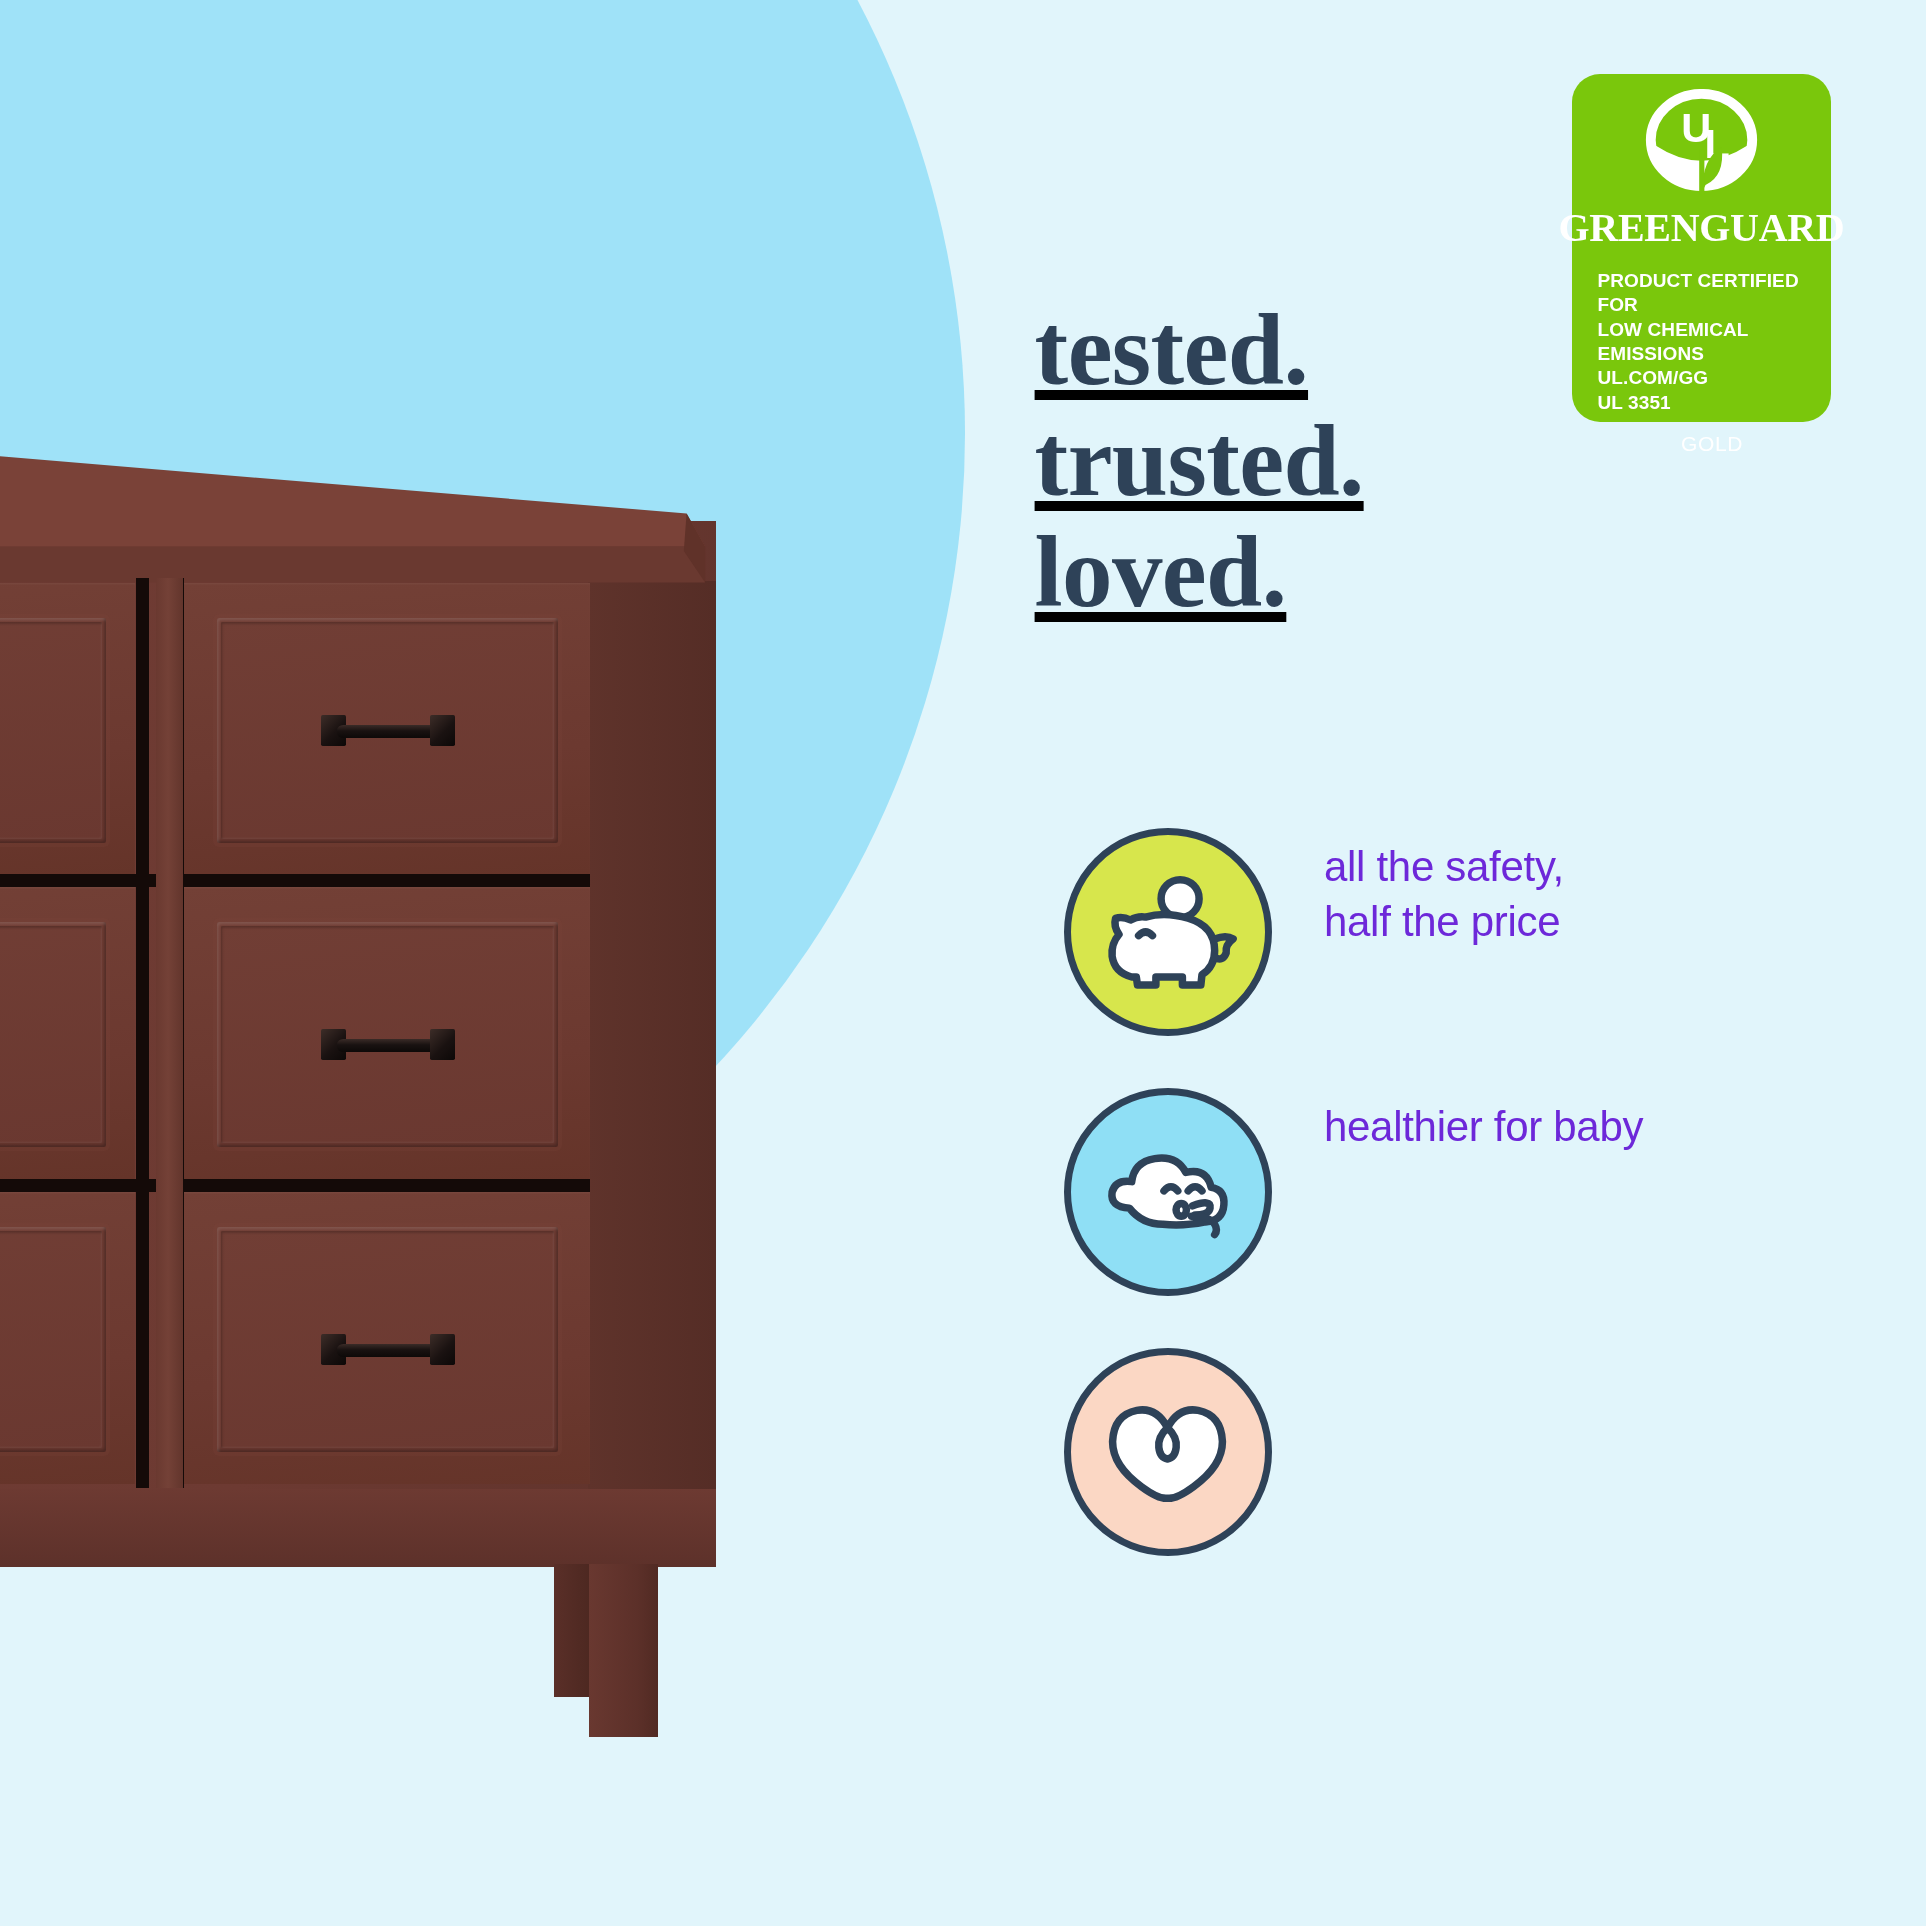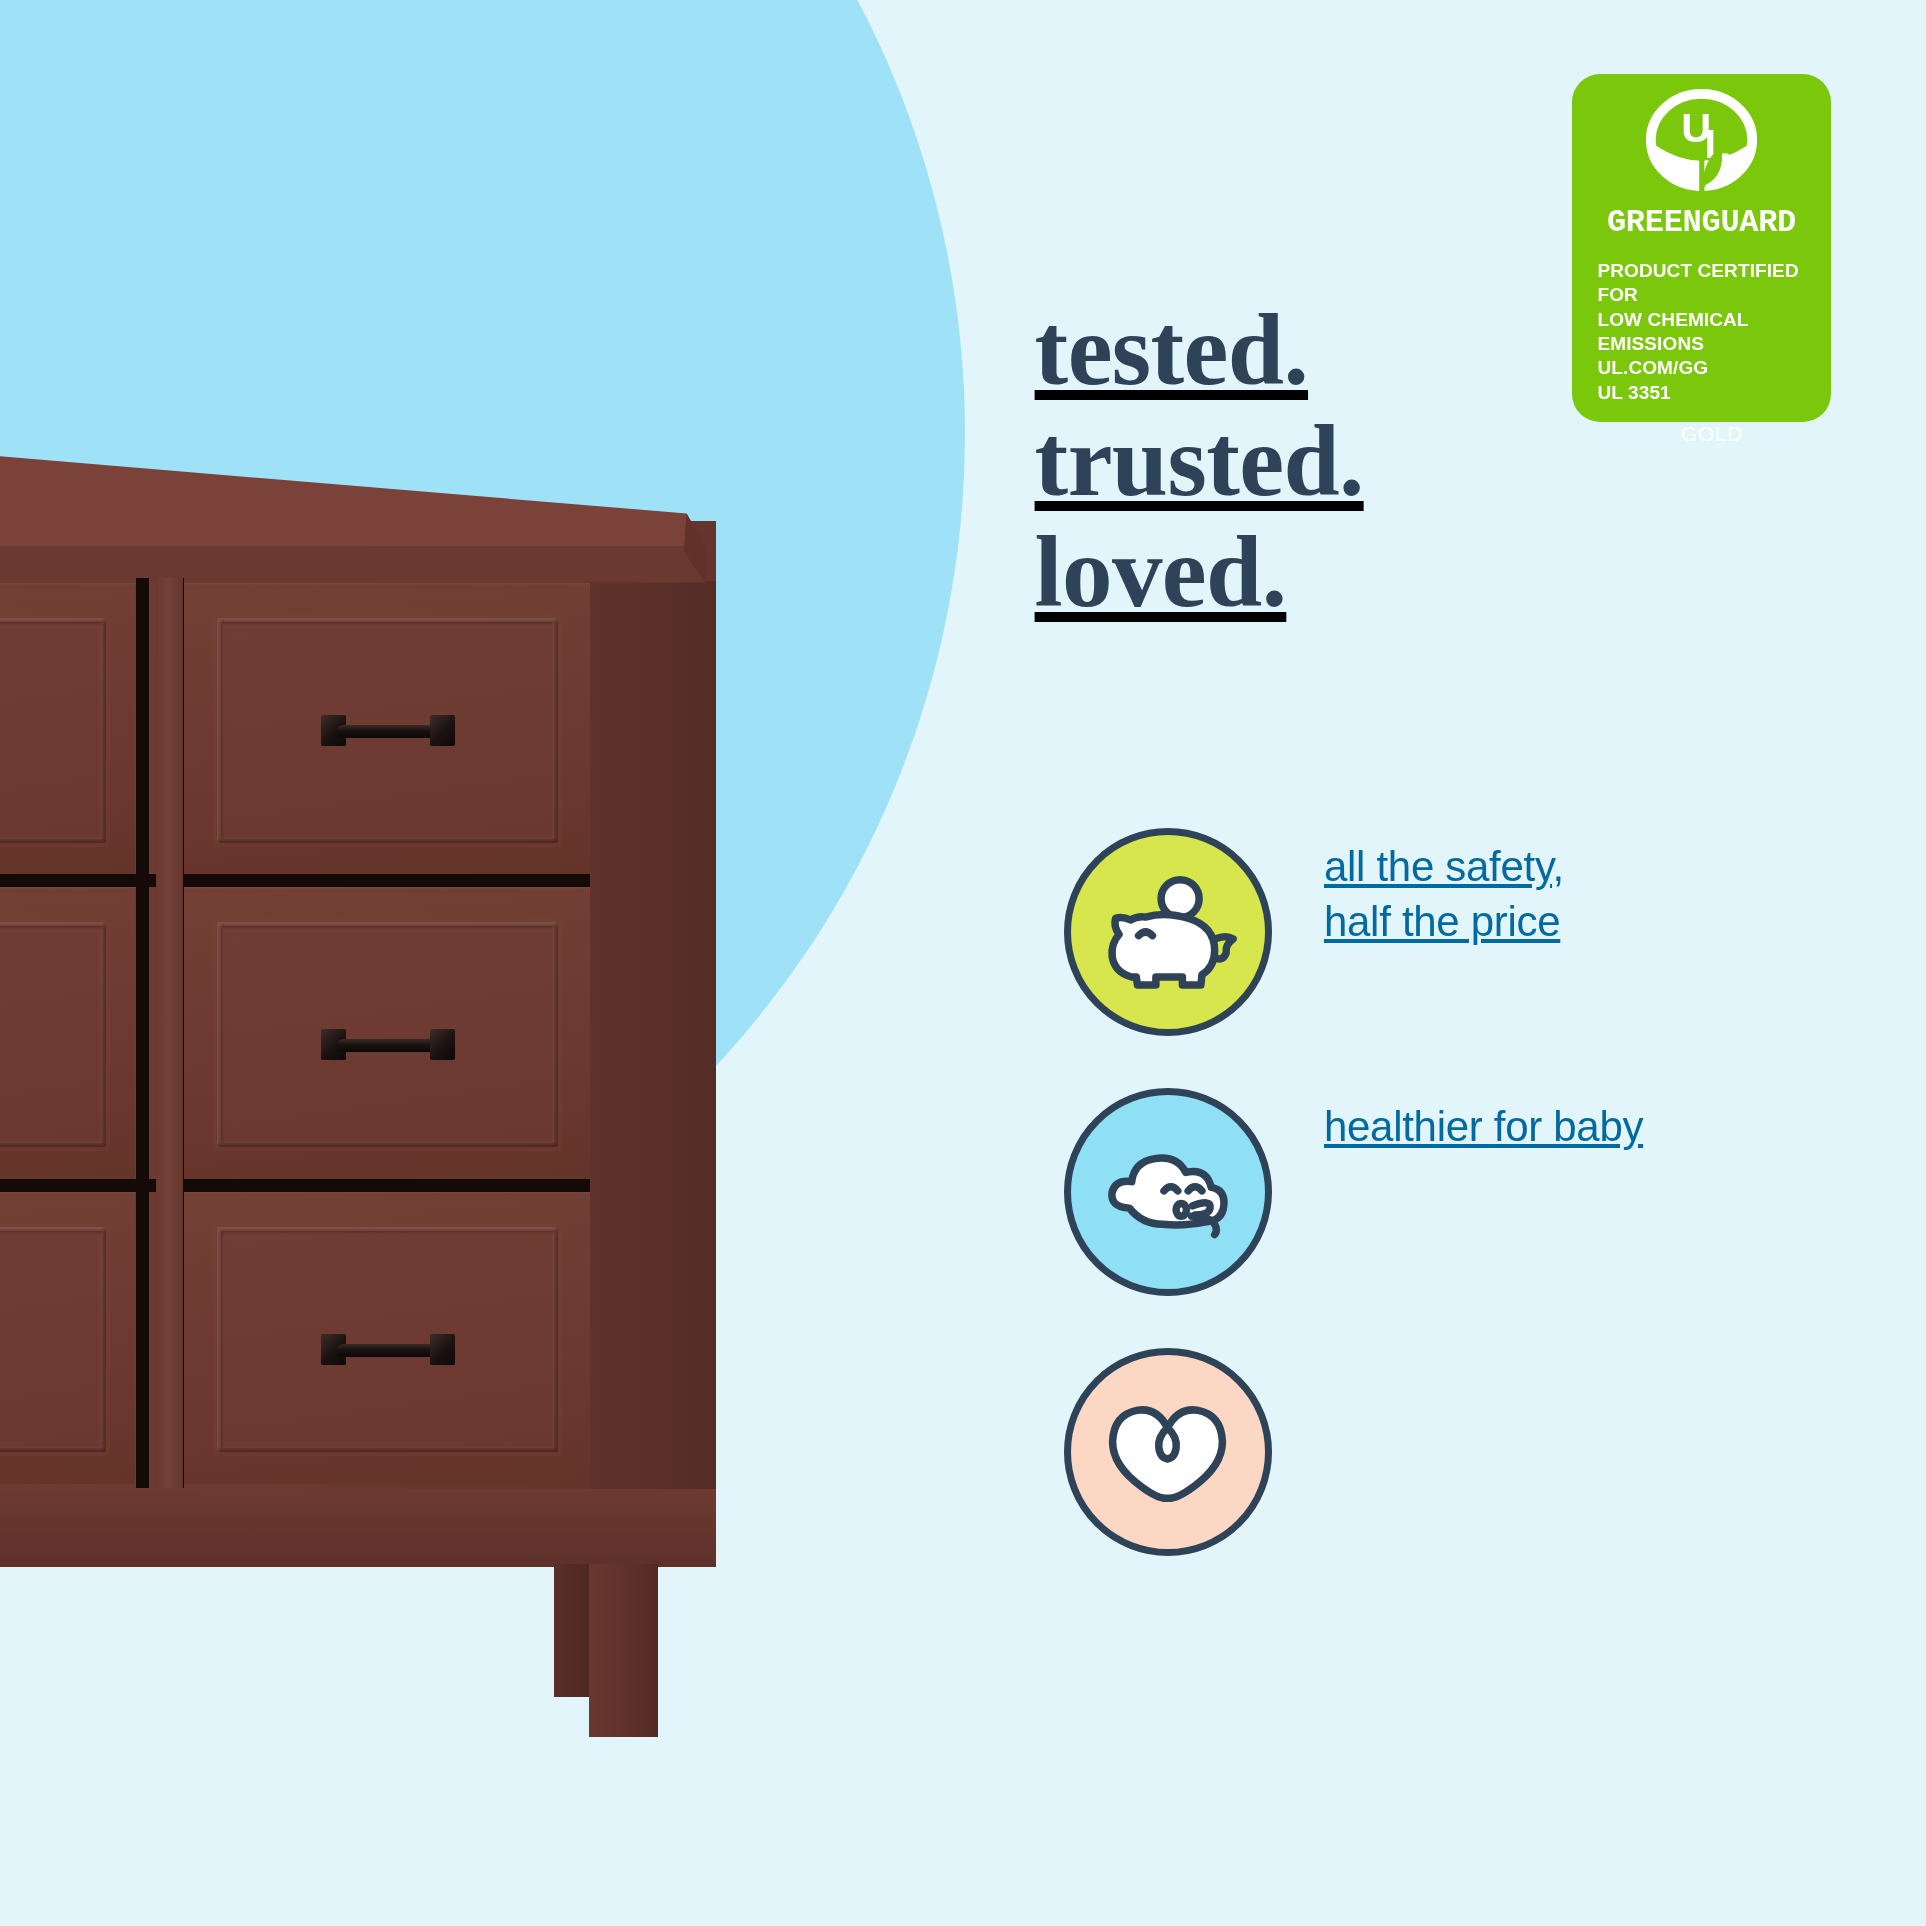--- a/index.html
+++ b/index.html
@@ -114,22 +114,22 @@
   #content{position:absolute;left:1023px;top:0;width:903px;height:1926px;}
 
   
   #badge{
     position:absolute;left:549px;top:74px;width:259px;height:348px;
     background:#7ac70c;border-radius:28px;
     display:flex;flex-direction:column;align-items:center;
   }
   #badge .ul-mark{position:relative;width:121px;height:110px;margin-top:15px;}
   #badge .gg-name{
-    color:#ffffff;font-weight:bold;font-size:32px;letter-spacing:-0.3px;
-    margin-top:4.6px;font-family:Liberation Mono, monospace;
+    color:#ffffff;font-weight:bold;font-size:40px;letter-spacing:-0.3px;
+    margin-top:4.6px;font-family:Liberation Serif, serif;
   }
   #badge .rule{width:208px;height:2.9px;background:#f4f6e8;margin-top:9.2px;}
   #badge .cert-lines{
     color:#ffffff;font-size:19px;line-height:1.28;font-weight:bold;
     width:208px;margin-top:9.2px;letter-spacing:0.1px;
   }
   #badge .rule2{width:259px;height:3.5px;background:#f4f6e8;margin-top:10.4px;}
   #badge .gold{
     color:#ffffff;font-size:21px;margin-top:7px;letter-spacing:0.6px;margin-left:21px;
   }
@@ -153,23 +153,23 @@
     border-radius:50%;
     border:7.5px solid #2e4258;
     box-sizing:border-box;
     display:flex;align-items:center;justify-content:center;
   }
   .feat-icon.c1{background:#d7e64c;}
   .feat-icon.c2{background:#8fdff5;}
   .feat-icon.c3{background:#fbd7c4;}
   .feat-text{
     position:absolute;left:266px;top:30px;width:532px;
-    font-size:42px;line-height:1.32;color:#0369a1;
+    font-size:42px;line-height:1.32;color:#6d28d9;
     font-family:"Liberation Sans",sans-serif;
-    font-weight:400;letter-spacing:-0.3px;text-decoration:underline;
+    font-weight:400;letter-spacing:-0.3px;
   }
 </style>
 </head>
 <body>
 
 <div id="bg">
   <div id="bg-circle"></div>
 </div>
 
 <div id="dresser">

